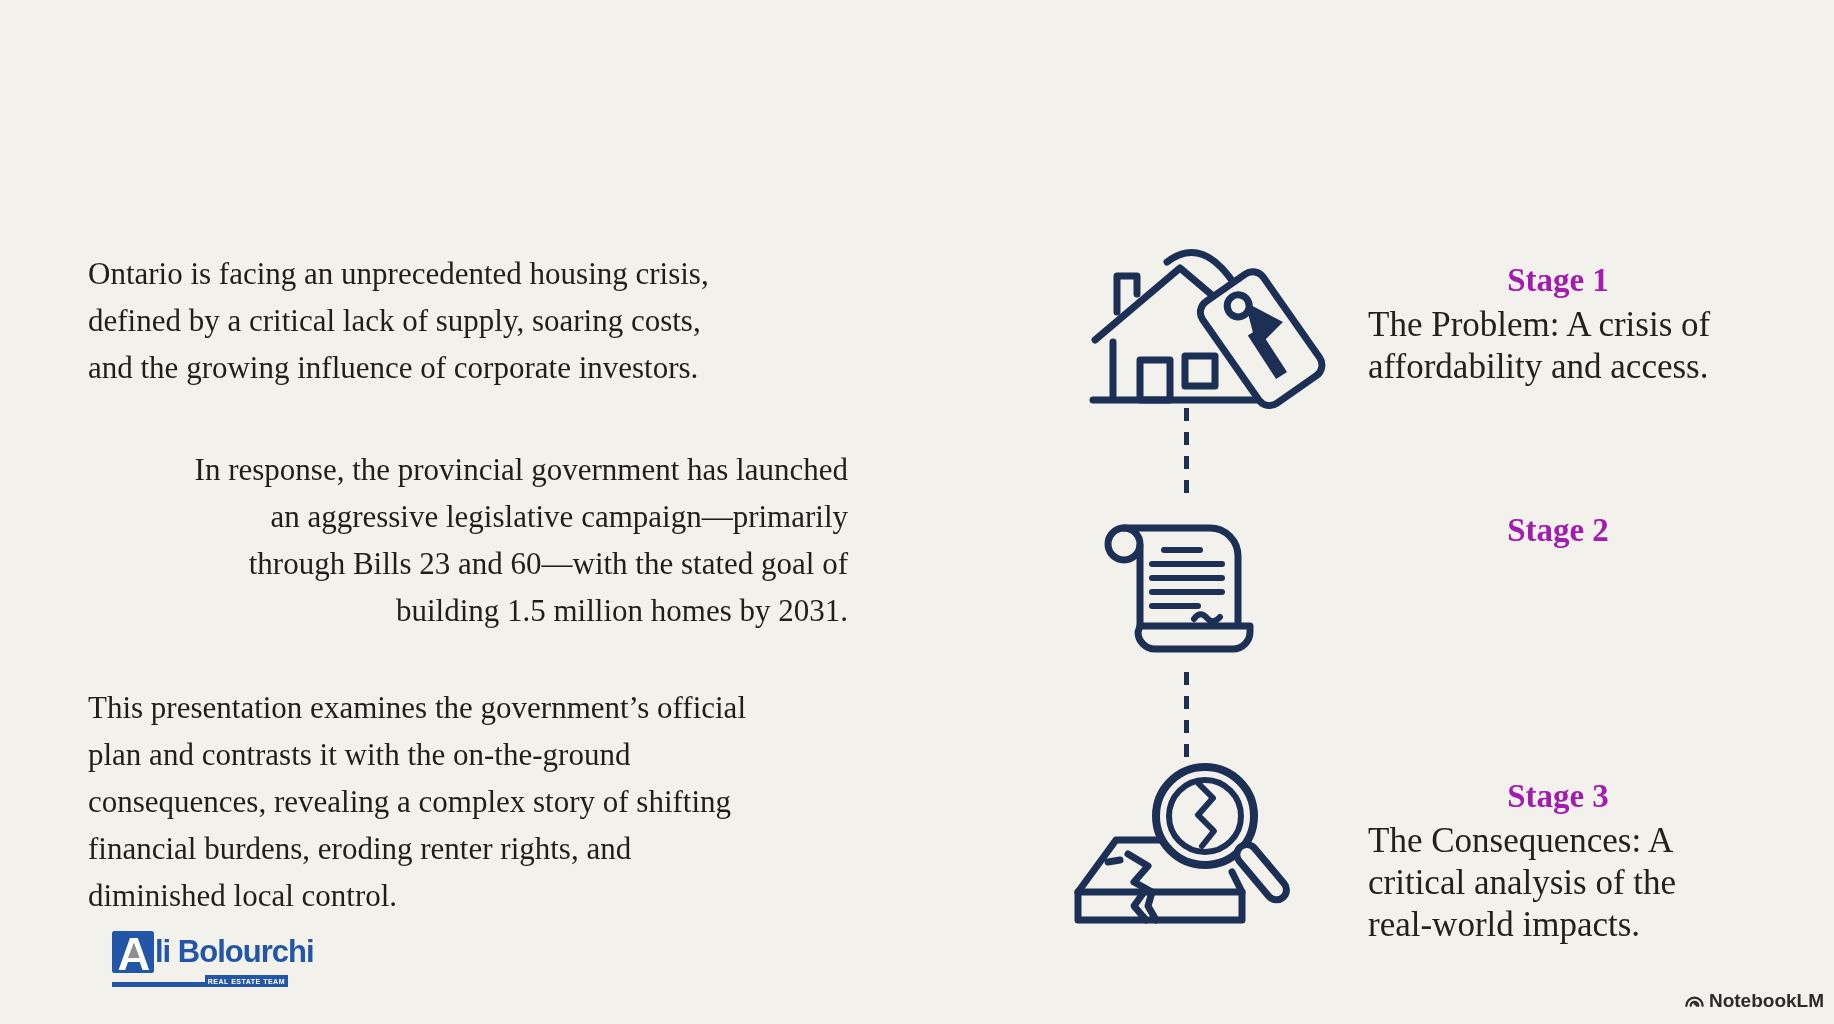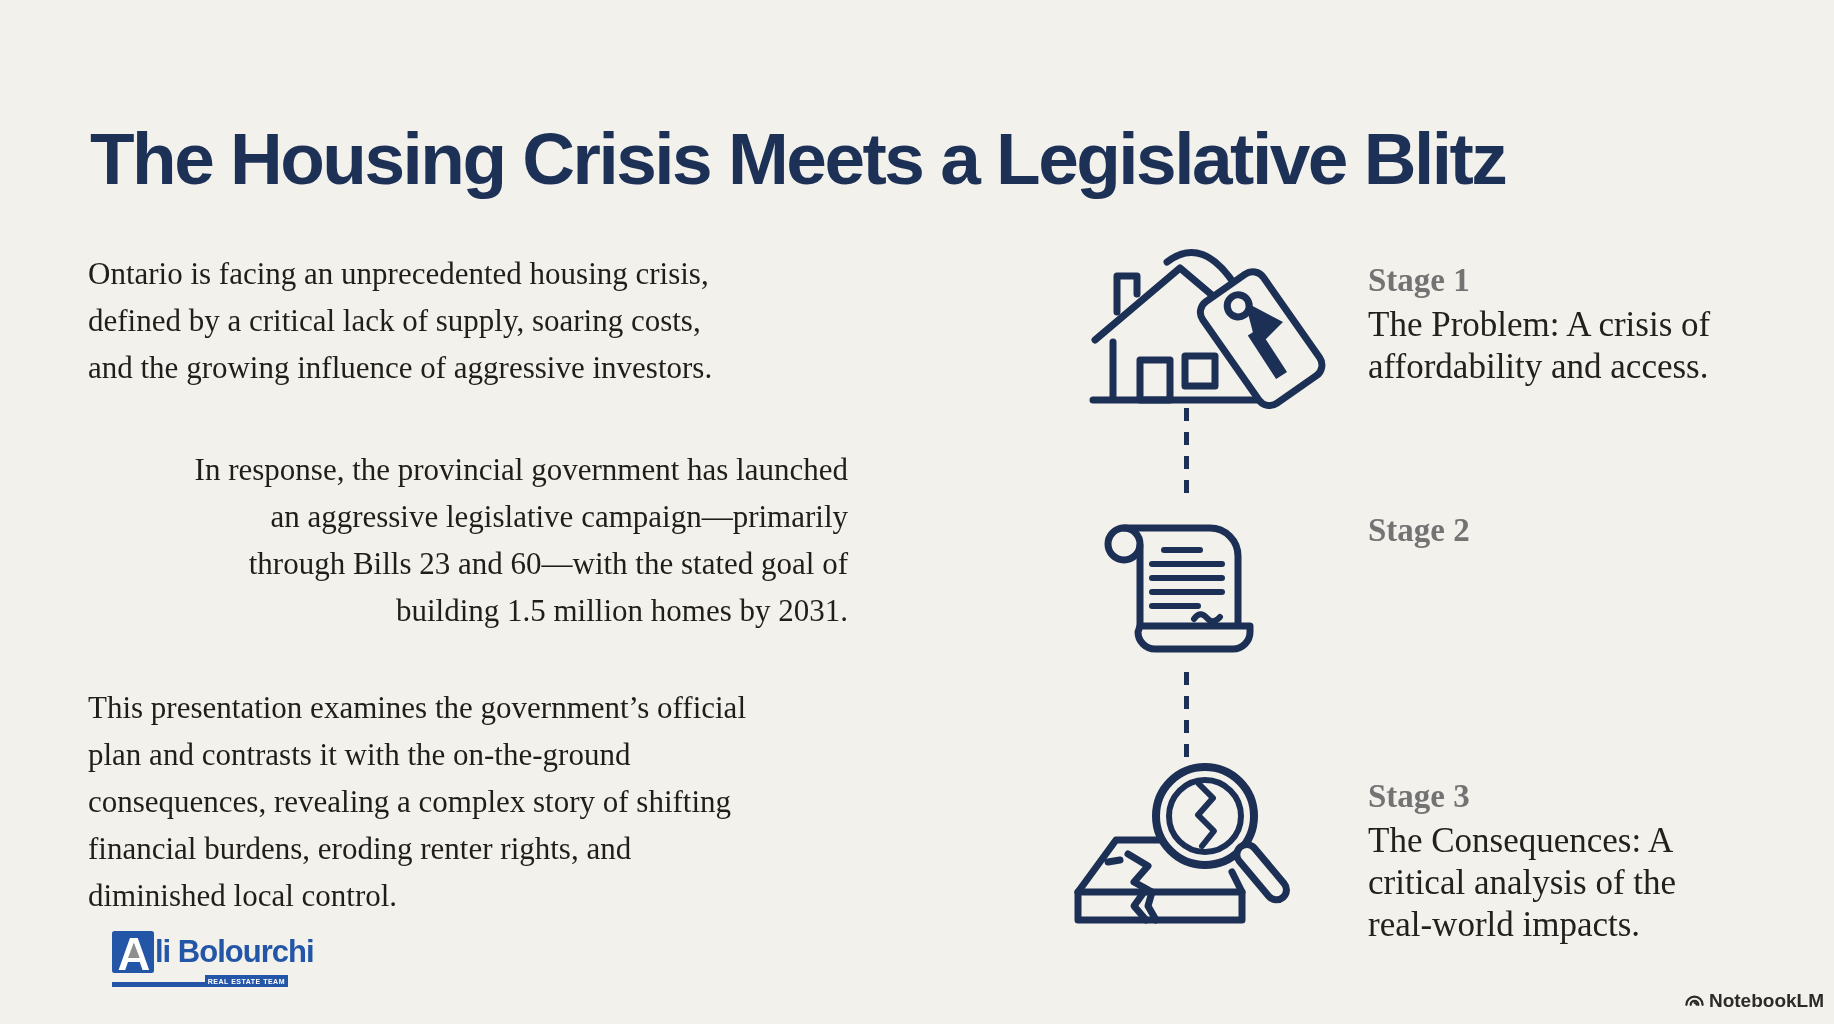--- a/index.html
+++ b/index.html
@@ -35,21 +35,22 @@
 
   
   .stage{position:absolute;left:1368px;width:380px;}
   #stage1{top:258px;}
   #stage2{top:508px;}
   #stage3{top:774px;}
   .stage h2{
     margin:0;
     font-size:33px;line-height:44px;
     font-weight:bold;
-    color:#737373;
+    color:#a21caf;
+    text-align:center;
   }
   .stage p{
     margin:2px 0 0 0;
     font-size:35px;line-height:42px;
     white-space:pre-line;
     color:#23211d;
   }
 
   .icon-box{position:absolute;}
   #icon-house{left:1085px;top:240px;}
@@ -87,35 +88,34 @@
     font-family:"Liberation Sans", sans-serif;
     font-size:7px;font-weight:bold;letter-spacing:0.5px;
     padding:2px 3px 1px 3px;
     white-space:nowrap;
     display:flex;align-items:center;
   }
 
   
   .nblm{
     position:absolute;right:10px;top:990px;
-    display:flex;align-items:flex-start;gap:4px;
+    display:flex;align-items:flex-end;gap:4px;
     font-family:"Liberation Sans", sans-serif;
     font-size:19px;font-weight:600;color:#2b2b29;
   }
 </style>
 </head>
 <body>
 
 <div class="slide">
 
-  <h1 class="title">The Housing Crisis Meets a Legislative Blitz</h1>
 
   <p class="para" id="para1">Ontario is facing an unprecedented housing crisis,
 defined by a critical lack of supply, soaring costs,
-and the growing influence of aggressive investors.</p>
+and the growing influence of corporate investors.</p>
   <p class="para" id="para2">In response, the provincial government has launched
 an aggressive legislative campaign—primarily
 through Bills 23 and 60—with the stated goal of
 building 1.5 million homes by 2031.</p>
   <p class="para" id="para3">This presentation examines the government’s official
 plan and contrasts it with the on-the-ground
 consequences, revealing a complex story of shifting
 financial burdens, eroding renter rights, and
 diminished local control.</p>
 

